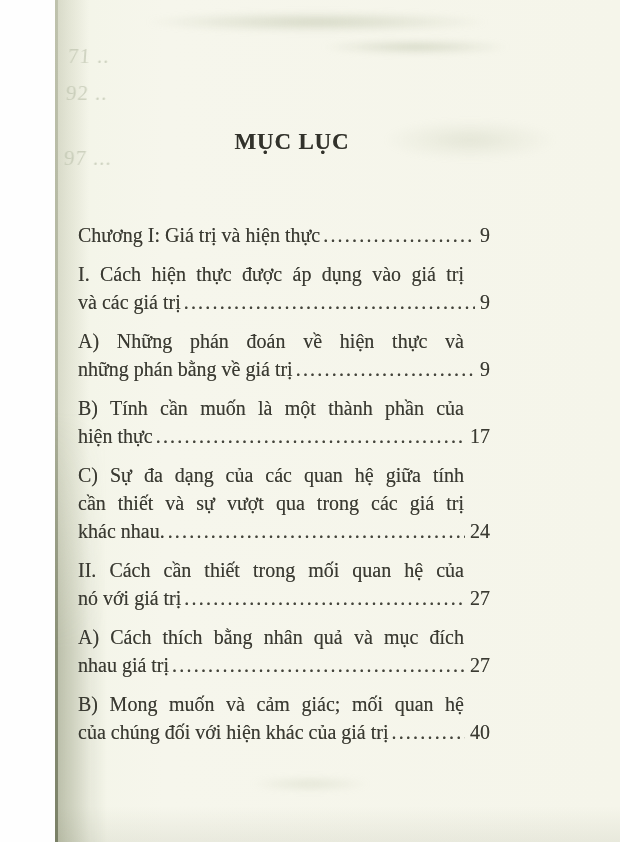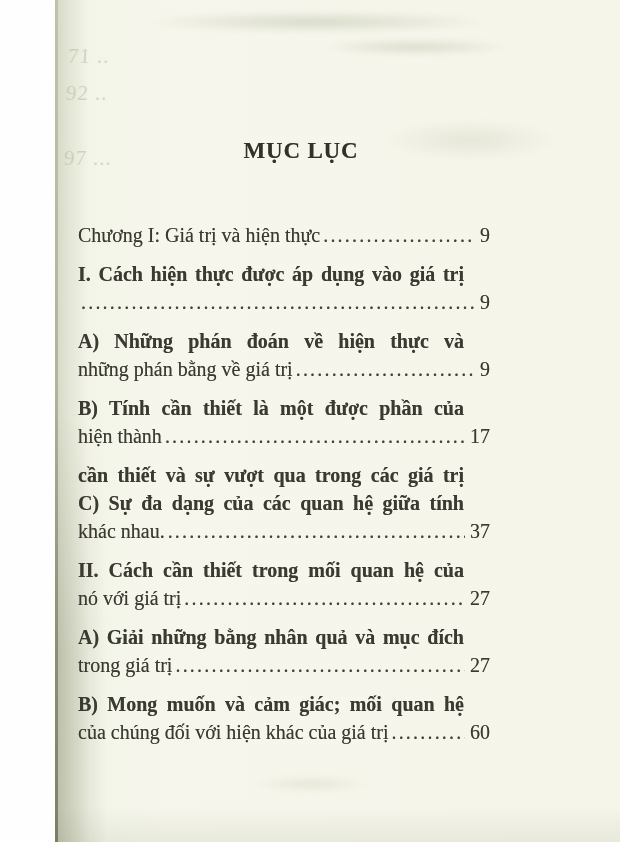--- a/index.html
+++ b/index.html
@@ -52,38 +52,37 @@
     position:absolute;border-radius:50%;
     filter:blur(3px);
     background:radial-gradient(ellipse at center, rgba(186,192,166,0.55), rgba(186,192,166,0) 72%);
   }
   .smudge.s0{left:92px;top:12px;width:340px;height:20px;}
   .smudge.s1{left:268px;top:40px;width:185px;height:14px;}
   .smudge.s2{left:330px;top:120px;width:170px;height:40px;opacity:0.5;}
   .smudge.s3{left:195px;top:776px;width:120px;height:16px;opacity:0.55;}
   
   .title{
-    position:absolute;left:23px;top:121px;width:412px;margin:17px;
+    position:absolute;left:23px;top:121px;width:412px;margin:8px;
     text-align:center;
     font-size:23px;font-weight:bold;letter-spacing:0.8px;
     color:#32322b;
     text-shadow:0 0 0.5px rgba(50,50,43,0.55);
   }
   
   .toc{
     position:absolute;left:23px;top:221px;width:412px;
     font-size:20px;color:var(--ink);
     text-shadow:0 0 0.5px rgba(58,58,50,0.55);
   }
   .entry{margin-bottom:11px;}
   .line{
     width:386px;line-height:28px;
     text-align:justify;text-align-last:justify;
     white-space:nowrap;
-    font-weight:bold;
   }
   .lastrow{
     display:flex;align-items:flex-end;line-height:28px;width:412px;
   }
   .ltext{white-space:nowrap;}
   .dots{
     flex:1;min-width:0;overflow:hidden;white-space:nowrap;
     letter-spacing:2.2px;margin-left:3px;color:#44443b;
   }
   .pnum{margin-left:5px;white-space:nowrap;}
@@ -115,69 +114,70 @@
         <div class="entry">
           <div class="lastrow">
             <span class="ltext">Chương I: Giá trị và hiện thực</span>
             <span class="dots">..........................................................................................</span>
             <span class="pnum">9</span>
           </div>
         </div>
         <div class="entry">
           <div class="line">I. Cách hiện thực được áp dụng vào giá trị</div>
           <div class="lastrow">
+            <span class="ltext">và các giá trị</span>
             <span class="dots">..........................................................................................</span>
             <span class="pnum">9</span>
           </div>
         </div>
         <div class="entry">
           <div class="line">A) Những phán đoán về hiện thực và</div>
           <div class="lastrow">
             <span class="ltext">những phán bằng về giá trị</span>
             <span class="dots">..........................................................................................</span>
             <span class="pnum">9</span>
           </div>
         </div>
         <div class="entry">
-          <div class="line">B) Tính cần thiết là một được phần của</div>
+          <div class="line">B) Tính cần muốn là một thành phần của</div>
           <div class="lastrow">
-            <span class="ltext">hiện thành</span>
+            <span class="ltext">hiện thực</span>
             <span class="dots">..........................................................................................</span>
             <span class="pnum">17</span>
           </div>
         </div>
         <div class="entry">
+          <div class="line">C) Sự đa dạng của các quan hệ giữa tính</div>
           <div class="line">cần thiết và sự vượt qua trong các giá trị</div>
-          <div class="line">C) Sự đa dạng của các quan hệ giữa tính</div>
           <div class="lastrow">
             <span class="ltext">khác nhau.</span>
             <span class="dots">..........................................................................................</span>
-            <span class="pnum">37</span>
+            <span class="pnum">24</span>
           </div>
         </div>
         <div class="entry">
           <div class="line">II. Cách cần thiết trong mối quan hệ của</div>
           <div class="lastrow">
             <span class="ltext">nó với giá trị</span>
             <span class="dots">..........................................................................................</span>
             <span class="pnum">27</span>
           </div>
         </div>
         <div class="entry">
-          <div class="line">A) Giải những bằng nhân quả và mục đích</div>
+          <div class="line">A) Cách thích bằng nhân quả và mục đích</div>
           <div class="lastrow">
-            <span class="ltext">trong giá trị</span>
+            <span class="ltext">nhau giá trị</span>
             <span class="dots">..........................................................................................</span>
             <span class="pnum">27</span>
           </div>
         </div>
         <div class="entry">
           <div class="line">B) Mong muốn và cảm giác; mối quan hệ</div>
           <div class="lastrow">
             <span class="ltext">của chúng đối với hiện khác của giá trị</span>
             <span class="dots">..........................................................................................</span>
-            <span class="pnum">60</span>
+            <span class="pnum">40</span>
           </div>
         </div>
       </div>
 
   </div>
 </div>
 
 </body></html>

